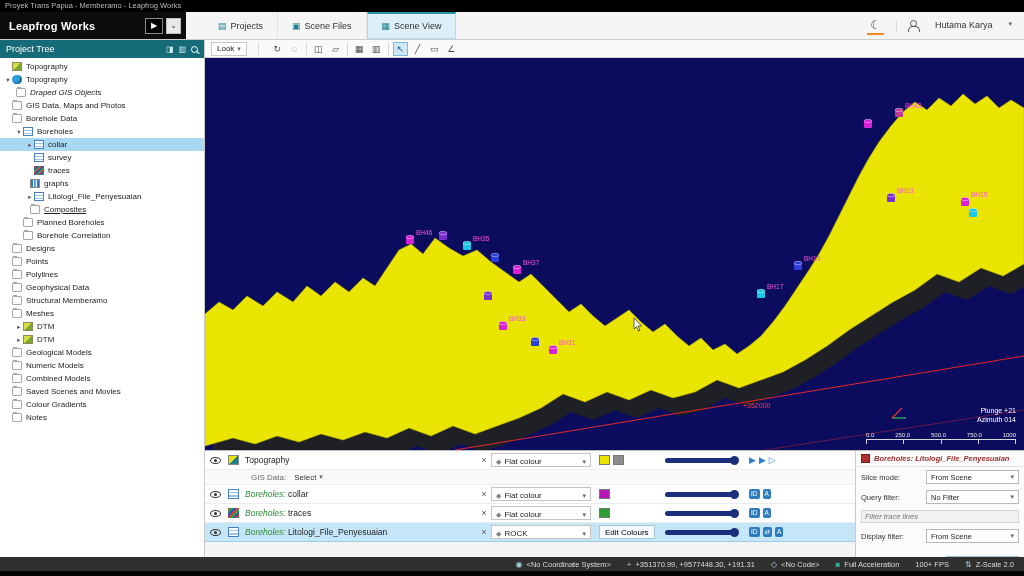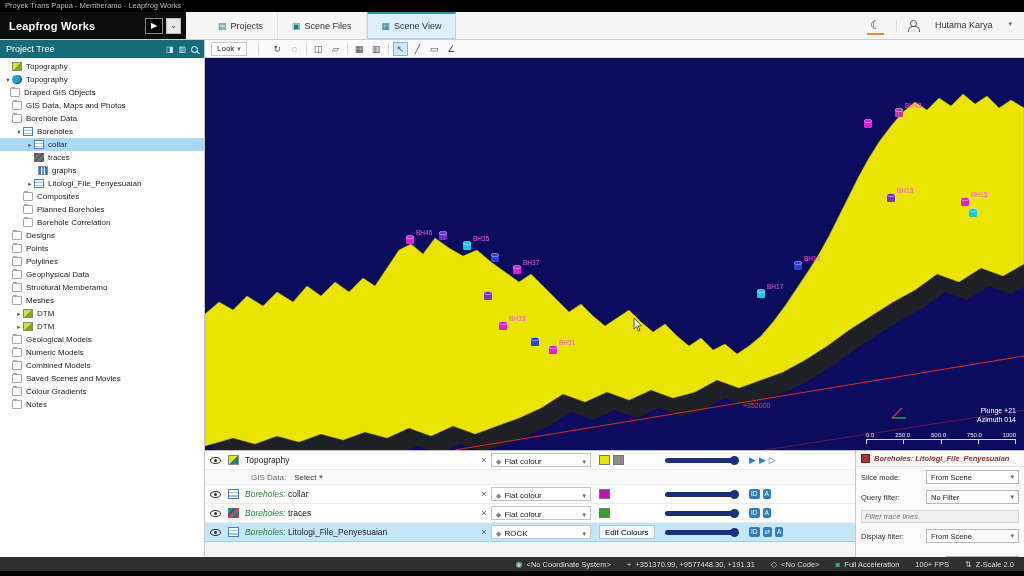--- a/index.html
+++ b/index.html
@@ -178,21 +178,21 @@
           <div class="tree-row" style="padding-left: 4px;">
             <span class="expander"></span>
             <span class="ticon ticon-surface"></span>
             <span class="tlabel">Topography</span>
           </div>
           <div class="tree-row" style="padding-left: 4px;">
             <span class="expander">▾</span>
             <span class="ticon ticon-globe"></span>
             <span class="tlabel">Topography</span>
           </div>
-          <div class="tree-row" style="padding-left: 2px;">
+          <div class="tree-row" style="padding-left: 8px; font-style: italic;">
             <span class="expander"></span>
             <span class="ticon ticon-folder"></span>
             <span class="tlabel">Draped GIS Objects</span>
           </div>
           <div class="tree-row" style="padding-left: 4px;">
             <span class="expander"></span>
             <span class="ticon ticon-folder"></span>
             <span class="tlabel">GIS Data, Maps and Photos</span>
           </div>
           <div class="tree-row" style="padding-left: 4px;">
@@ -205,34 +205,39 @@
             <span class="ticon ticon-table"></span>
             <span class="tlabel">Boreholes</span>
           </div>
           <div class="tree-row selected" style="padding-left: 26px;">
             <span class="expander">▸</span>
             <span class="ticon ticon-table"></span>
             <span class="tlabel">collar</span>
           </div>
           <div class="tree-row" style="padding-left: 26px;">
             <span class="expander"></span>
+            <span class="ticon ticon-table"></span>
+            <span class="tlabel">survey</span>
+          </div>
+          <div class="tree-row" style="padding-left: 26px;">
+            <span class="expander"></span>
             <span class="ticon ticon-traces"></span>
             <span class="tlabel">traces</span>
           </div>
-          <div class="tree-row" style="padding-left: 30px;">
+          <div class="tree-row" style="padding-left: 22px;">
             <span class="expander"></span>
             <span class="ticon ticon-graph"></span>
             <span class="tlabel">graphs</span>
           </div>
           <div class="tree-row" style="padding-left: 26px;">
             <span class="expander">▸</span>
             <span class="ticon ticon-table"></span>
             <span class="tlabel">Litologi_File_Penyesuaian</span>
           </div>
-          <div class="tree-row" style="padding-left: 15px;">
+          <div class="tree-row" style="padding-left: 22px; text-decoration: underline;">
             <span class="expander"></span>
             <span class="ticon ticon-folder"></span>
             <span class="tlabel">Composites</span>
           </div>
           <div class="tree-row" style="padding-left: 15px;">
             <span class="expander"></span>
             <span class="ticon ticon-folder"></span>
             <span class="tlabel">Planned Boreholes</span>
           </div>
           <div class="tree-row" style="padding-left: 15px;">

